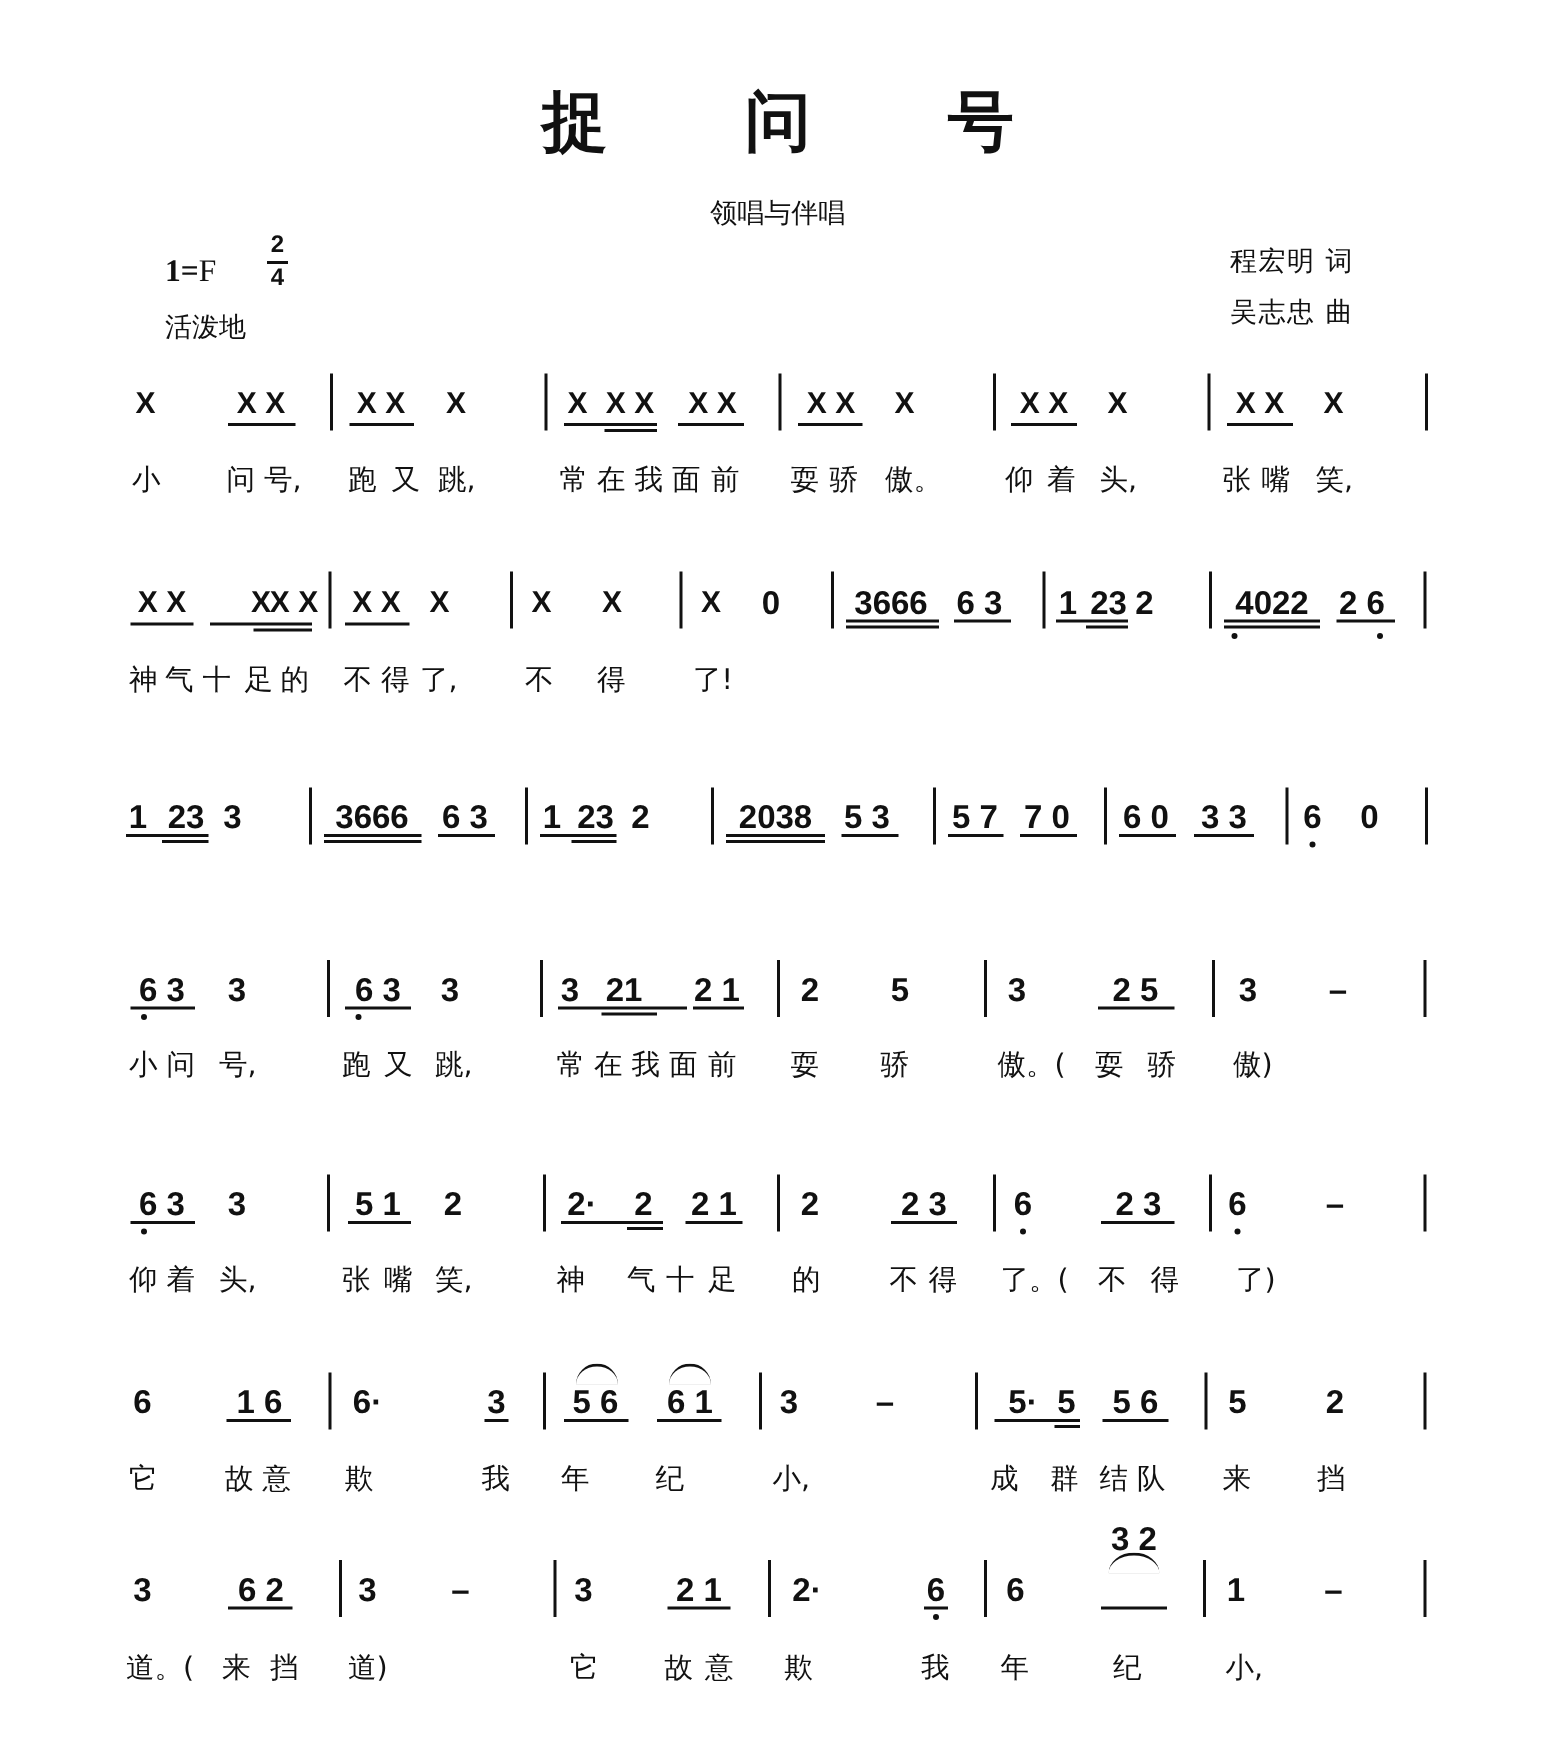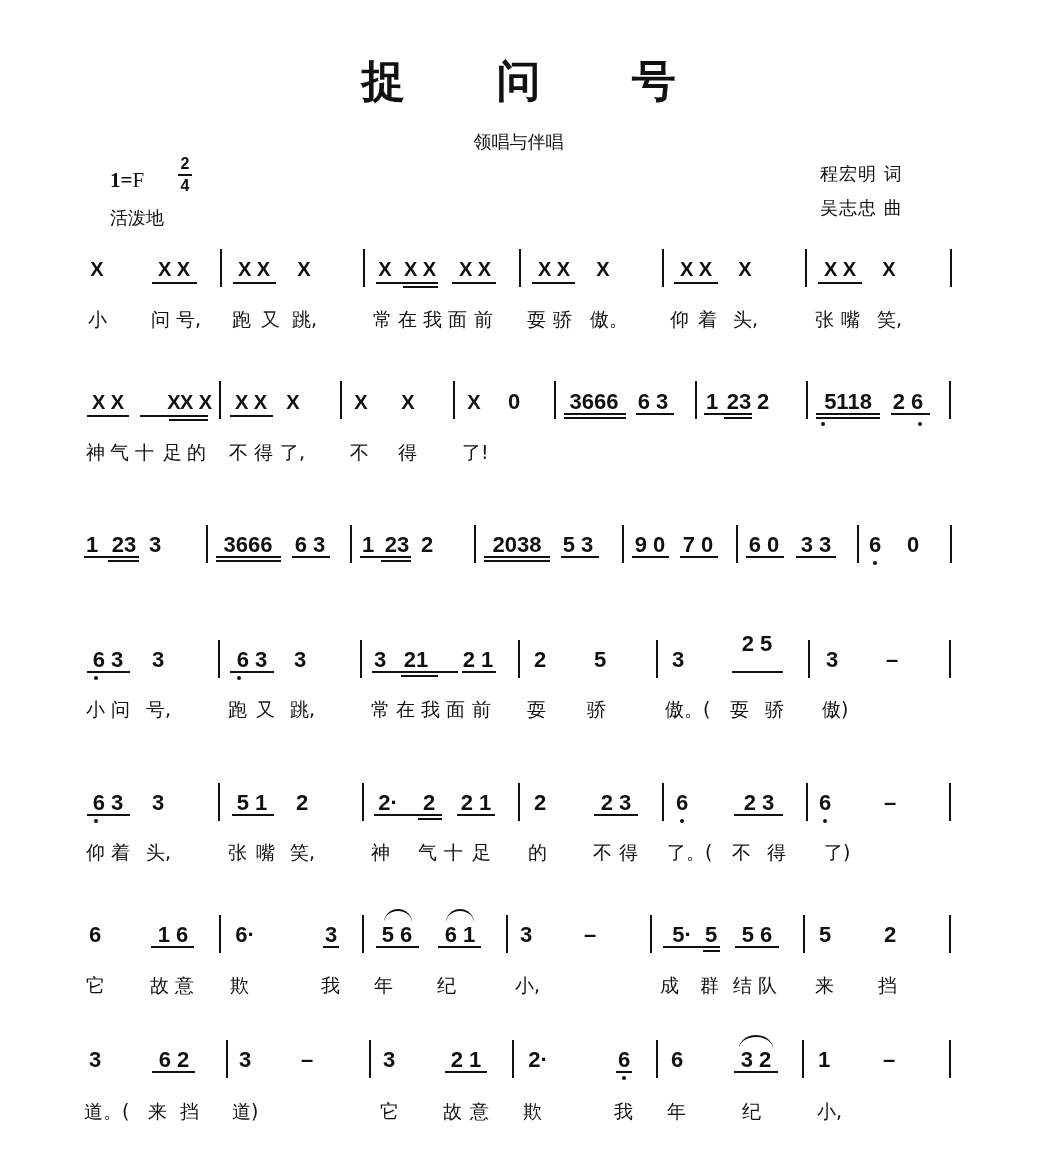--- a/index.html
+++ b/index.html
@@ -119,21 +119,21 @@
   <div class="ul" style="left:564px;top:417px;width:62px"></div>
   <span class="n" style="left:653px;top:390px">6 3</span>
   <div class="ul" style="left:636px;top:413px;width:38px"></div>
   <div class="bar" style="left:695px;top:381px"></div>
   <span class="n" style="left:712px;top:390px">1</span>
   <span class="n" style="left:739px;top:390px">23</span>
   <div class="ul" style="left:704px;top:413px;width:48px"></div>
   <div class="ul" style="left:724px;top:417px;width:28px"></div>
   <span class="n" style="left:763px;top:390px">2</span>
   <div class="bar" style="left:806px;top:381px"></div>
-  <span class="n" style="left:848px;top:390px">5118</span>
+  <span class="n" style="left:848px;top:390px">4022</span>
   <div class="ul" style="left:816px;top:413px;width:64px"></div>
   <div class="ul" style="left:816px;top:417px;width:64px"></div>
   <div class="dotb" style="left:823px;top:422px"></div>
   <span class="n" style="left:908px;top:390px">2 6</span>
   <div class="ul" style="left:891px;top:413px;width:39px"></div>
   <div class="dotb" style="left:920px;top:422px"></div>
   <div class="bar" style="left:949px;top:381px"></div>
 
   <span class="ly" style="left:86px;top:440px">神</span>
   <span class="ly" style="left:110px;top:440px">气</span>
@@ -166,21 +166,21 @@
   <div class="ul" style="left:360px;top:556px;width:51px"></div>
   <div class="ul" style="left:381px;top:560px;width:30px"></div>
   <span class="n" style="left:427px;top:533px">2</span>
   <div class="bar" style="left:474px;top:525px"></div>
   <span class="n" style="left:517px;top:533px">2038</span>
   <div class="ul" style="left:484px;top:556px;width:66px"></div>
   <div class="ul" style="left:484px;top:560px;width:66px"></div>
   <span class="n" style="left:578px;top:533px">5 3</span>
   <div class="ul" style="left:561px;top:556px;width:38px"></div>
   <div class="bar" style="left:622px;top:525px"></div>
-  <span class="n" style="left:650px;top:533px">9 0</span>
+  <span class="n" style="left:650px;top:533px">5 7</span>
   <div class="ul" style="left:632px;top:556px;width:37px"></div>
   <span class="n" style="left:698px;top:533px">7 0</span>
   <div class="ul" style="left:680px;top:556px;width:38px"></div>
   <div class="bar" style="left:736px;top:525px"></div>
   <span class="n" style="left:764px;top:533px">6 0</span>
   <div class="ul" style="left:746px;top:556px;width:38px"></div>
   <span class="n" style="left:816px;top:533px">3 3</span>
   <div class="ul" style="left:796px;top:556px;width:40px"></div>
   <div class="bar" style="left:857px;top:525px"></div>
   <span class="n" style="left:875px;top:533px">6</span>
@@ -204,21 +204,21 @@
   <span class="n" style="left:416px;top:648px">21</span>
   <div class="ul" style="left:372px;top:671px;width:86px"></div>
   <div class="ul" style="left:401px;top:675px;width:37px"></div>
   <span class="n" style="left:478px;top:648px">2 1</span>
   <div class="ul" style="left:462px;top:671px;width:34px"></div>
   <div class="bar" style="left:518px;top:640px"></div>
   <span class="n" style="left:540px;top:648px">2</span>
   <span class="n" style="left:600px;top:648px">5</span>
   <div class="bar" style="left:656px;top:640px"></div>
   <span class="n" style="left:678px;top:648px">3</span>
-  <span class="n" style="left:757px;top:632px">2 5</span>
+  <span class="n" style="left:757px;top:648px">2 5</span>
   <div class="ul" style="left:732px;top:671px;width:51px"></div>
   <div class="bar" style="left:808px;top:640px"></div>
   <span class="n" style="left:832px;top:648px">3</span>
   <span class="n" style="left:892px;top:648px">–</span>
   <div class="bar" style="left:949px;top:640px"></div>
 
   <span class="ly" style="left:86px;top:697px">小</span>
   <span class="ly" style="left:111px;top:697px">问</span>
   <span class="ly" style="left:146px;top:697px">号,</span>
   <span class="ly" style="left:228px;top:697px">跑</span>
@@ -344,21 +344,21 @@
   <span class="n" style="left:389px;top:1048px">3</span>
   <span class="n" style="left:466px;top:1048px">2 1</span>
   <div class="ul" style="left:445px;top:1071px;width:42px"></div>
   <div class="bar" style="left:512px;top:1040px"></div>
   <span class="n" style="left:538px;top:1048px">2·</span>
   <span class="n" style="left:624px;top:1048px">6</span>
   <div class="ul" style="left:616px;top:1071px;width:16px"></div>
   <div class="dotb" style="left:624px;top:1076px"></div>
   <div class="bar" style="left:656px;top:1040px"></div>
   <span class="n" style="left:677px;top:1048px">6</span>
-  <span class="n" style="left:756px;top:1048px">3 2</span>
+  <span class="n" style="left:756px;top:1014px">3 2</span>
   <div class="slur" style="left:739px;top:1035px;width:34px"></div>
   <div class="ul" style="left:734px;top:1071px;width:44px"></div>
   <div class="bar" style="left:802px;top:1040px"></div>
   <span class="n" style="left:824px;top:1048px">1</span>
   <span class="n" style="left:889px;top:1048px">–</span>
   <div class="bar" style="left:949px;top:1040px"></div>
 
   <span class="ly" style="left:84px;top:1099px">道。(</span>
   <span class="ly" style="left:148px;top:1099px">来</span>
   <span class="ly" style="left:180px;top:1099px">挡</span>

